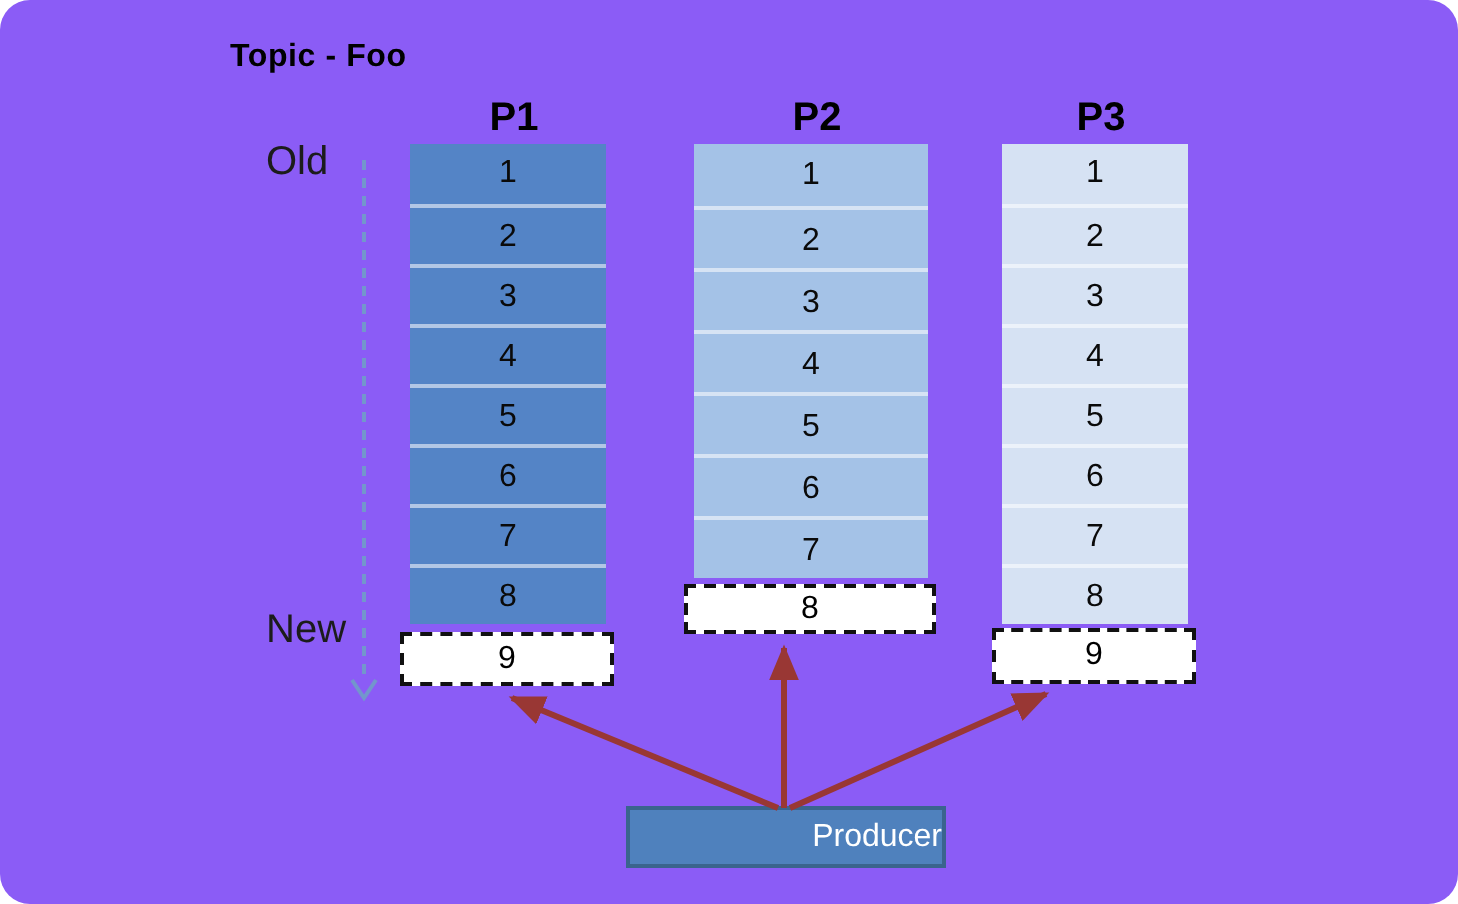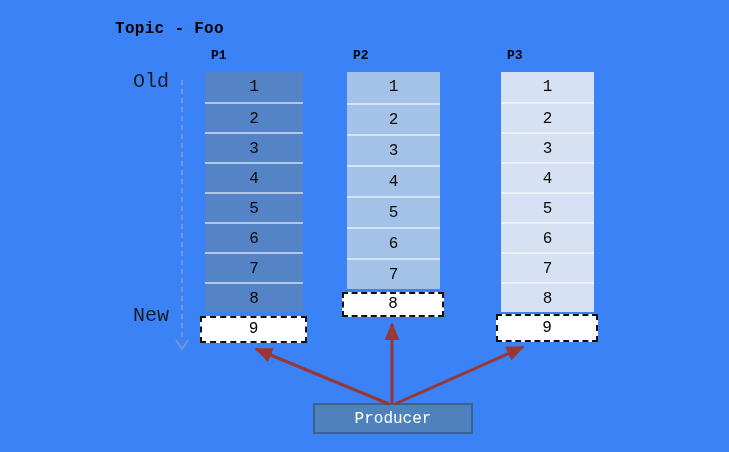--- a/index.html
+++ b/index.html
@@ -1,41 +1,41 @@
 <!DOCTYPE html>
 <html><head>
 <meta charset="utf-8">
 <style>
   html,body{margin:0;padding:0;background:#fff;}
   #canvas{
-    position:relative;width:729px;height:452px;background:#3b82f6;overflow:hidden;
-    font-family:Liberation Mono, monospace;color:#000;
+    position:relative;width:729px;height:452px;background:#8b5cf6;overflow:hidden;
+    font-family:Liberation Sans, sans-serif;color:#000;border-radius:15px;
   }
   .title{
     position:absolute;left:115px;top:20px;
     font-size:16px;font-weight:bold;letter-spacing:.3px;
   }
   .old-label{position:absolute;left:133px;top:70px;font-size:20px;color:#1c1c1c;}
   .new-label{position:absolute;left:133px;top:304px;font-size:20px;color:#1c1c1c;}
   .partition{position:absolute;top:48px;}
-  .p-header{height:24px;font-size:13px;font-weight:bold;padding-left:6px;box-sizing:border-box;}
+  .p-header{height:24px;font-size:20px;font-weight:bold;padding-left:6px;box-sizing:border-box;text-align:center;}
   .p-cells{width:100%;}
   .p-cell{
     width:100%;text-align:center;font-size:16px;color:#0a0a0a;
     box-sizing:border-box;
   }
   .p-cell + .p-cell{border-top:2px solid rgba(255,255,255,0.55);}
   .next-box{
     margin-left:-5px;width:calc(100% + 9px);
     border:2px dashed #111;background:#ffffff;
     text-align:center;font-size:16px;box-sizing:border-box;
   }
   .producer{
     position:absolute;left:313px;top:403px;width:160px;height:31px;
-    text-align:center;line-height:28px;color:#ffffff;font-size:16px;
+    text-align:right;line-height:28px;color:#ffffff;font-size:16px;
     box-sizing:border-box;
   }
   #overlay{position:absolute;left:0;top:0;pointer-events:none;}
 </style>
 </head>
 <body>
 
 <div id="canvas">
 
   <div class="title">Topic - Foo</div>
@@ -51,21 +51,21 @@
           <div class="p-cell" style="height: 30px; line-height: 30px;">2</div>
           <div class="p-cell" style="height: 30px; line-height: 30px;">3</div>
           <div class="p-cell" style="height: 30px; line-height: 30px;">4</div>
           <div class="p-cell" style="height: 30px; line-height: 30px;">5</div>
           <div class="p-cell" style="height: 30px; line-height: 30px;">6</div>
           <div class="p-cell" style="height: 30px; line-height: 30px;">7</div>
           <div class="p-cell" style="height: 30px; line-height: 30px;">8</div>
         </div>
         <div class="next-box" style="margin-top: 4px; height: 27px; line-height: 23px; border-color: rgb(17, 17, 17);">9</div>
       </div>
-      <div class="partition" style="left: 347px; width: 93px;">
+      <div class="partition" style="left: 347px; width: 117px;">
         <div class="p-header">P2</div>
         <div class="p-cells" style="background: rgb(164, 194, 231);">
           <div class="p-cell" style="height: 31px; line-height: 31px;">1</div>
           <div class="p-cell" style="height: 31px; line-height: 31px;">2</div>
           <div class="p-cell" style="height: 31px; line-height: 31px;">3</div>
           <div class="p-cell" style="height: 31px; line-height: 31px;">4</div>
           <div class="p-cell" style="height: 31px; line-height: 31px;">5</div>
           <div class="p-cell" style="height: 31px; line-height: 31px;">6</div>
           <div class="p-cell" style="height: 31px; line-height: 31px;">7</div>
         </div>

